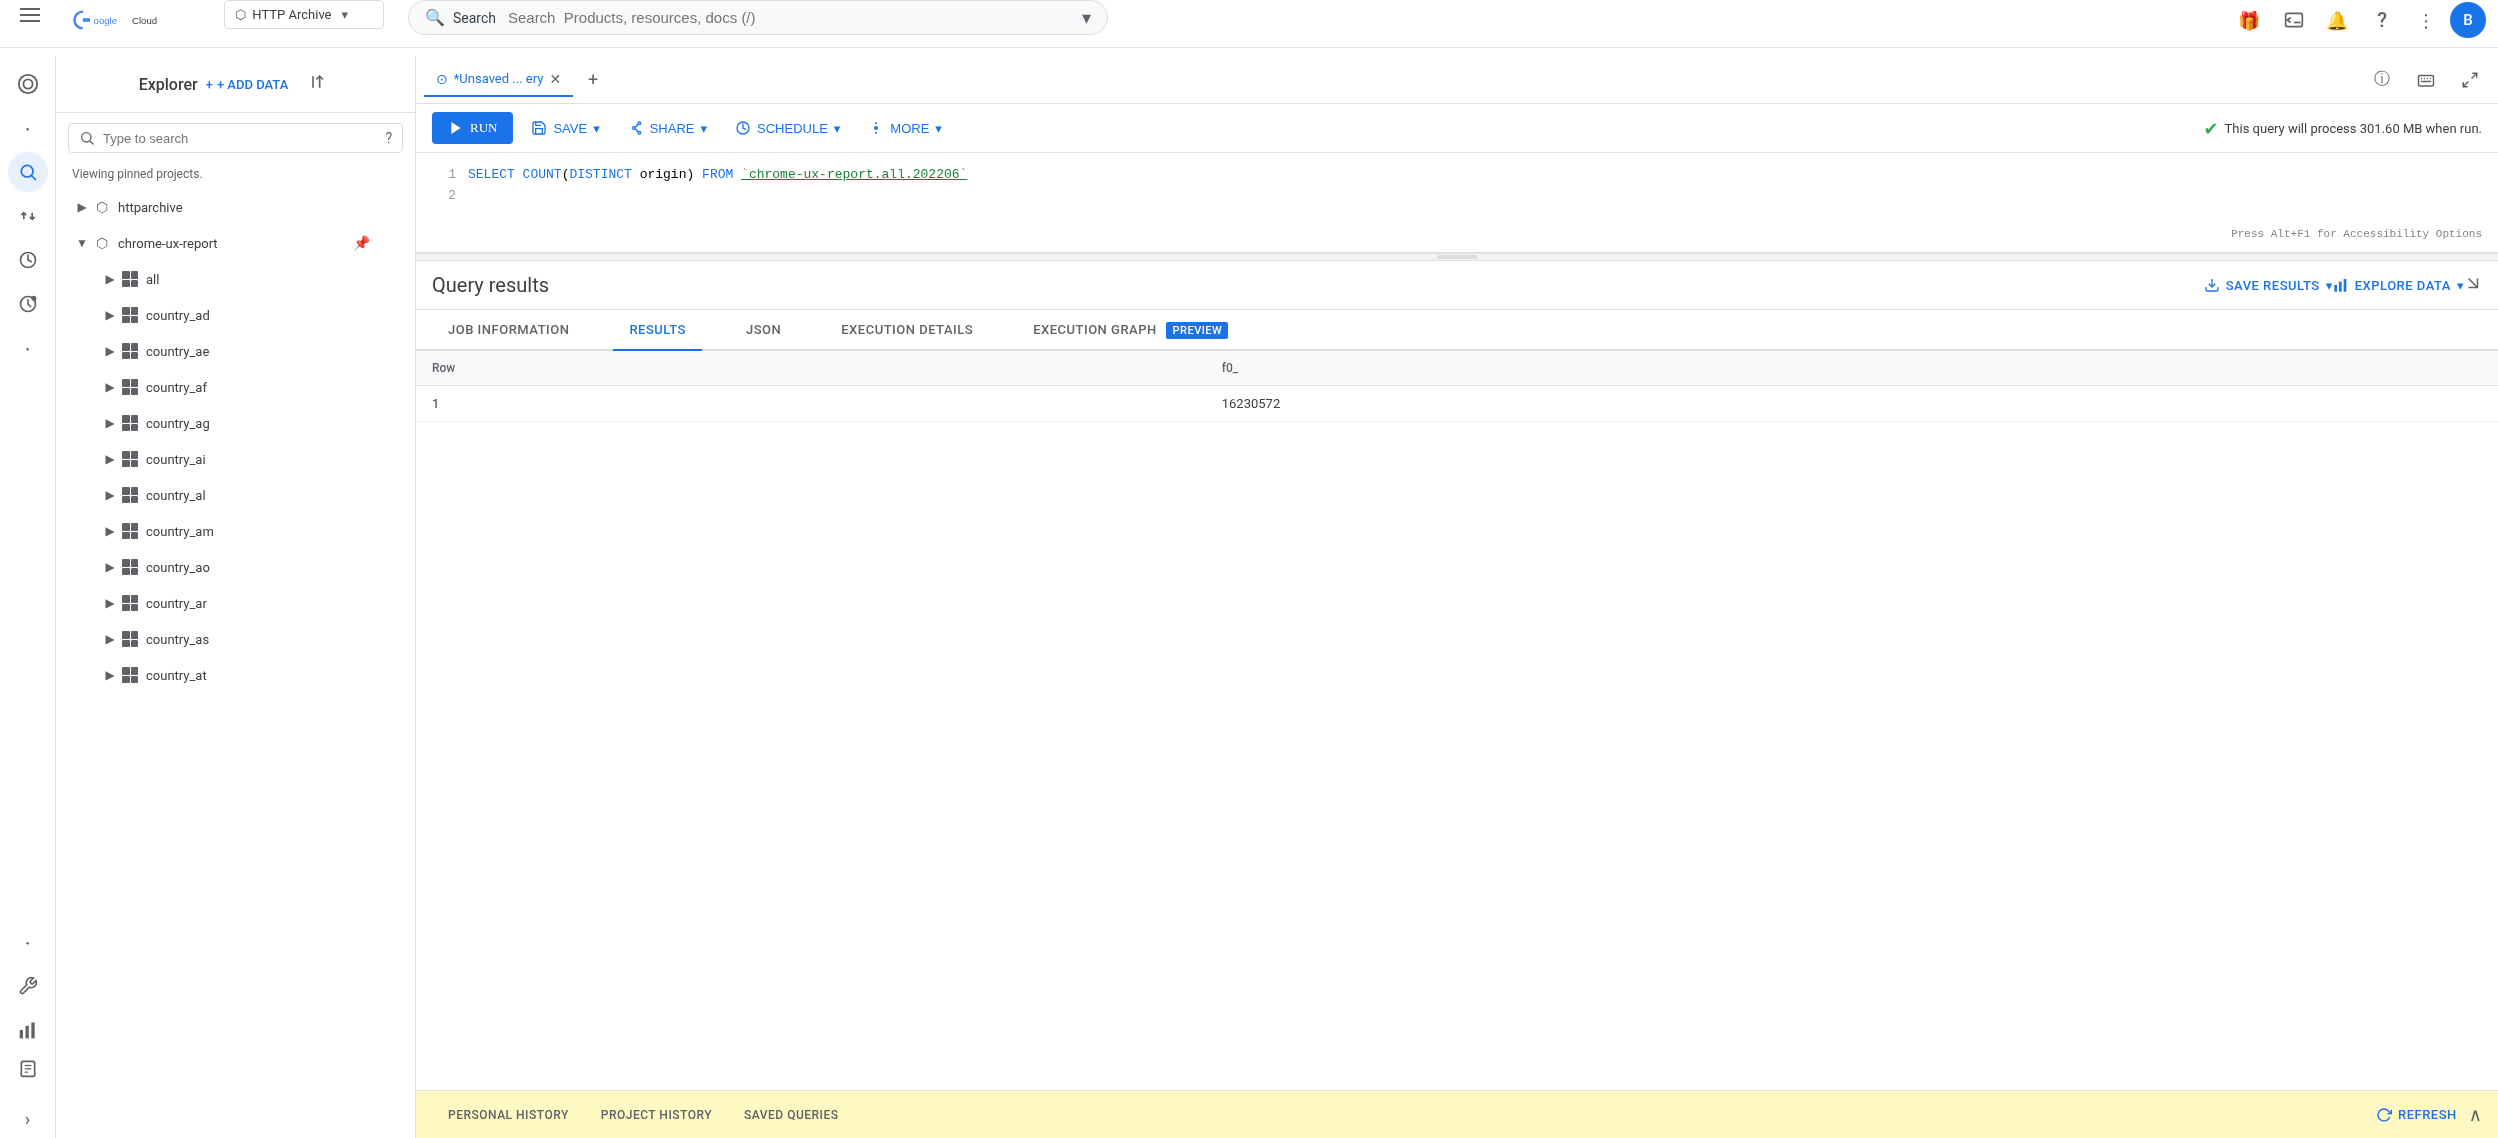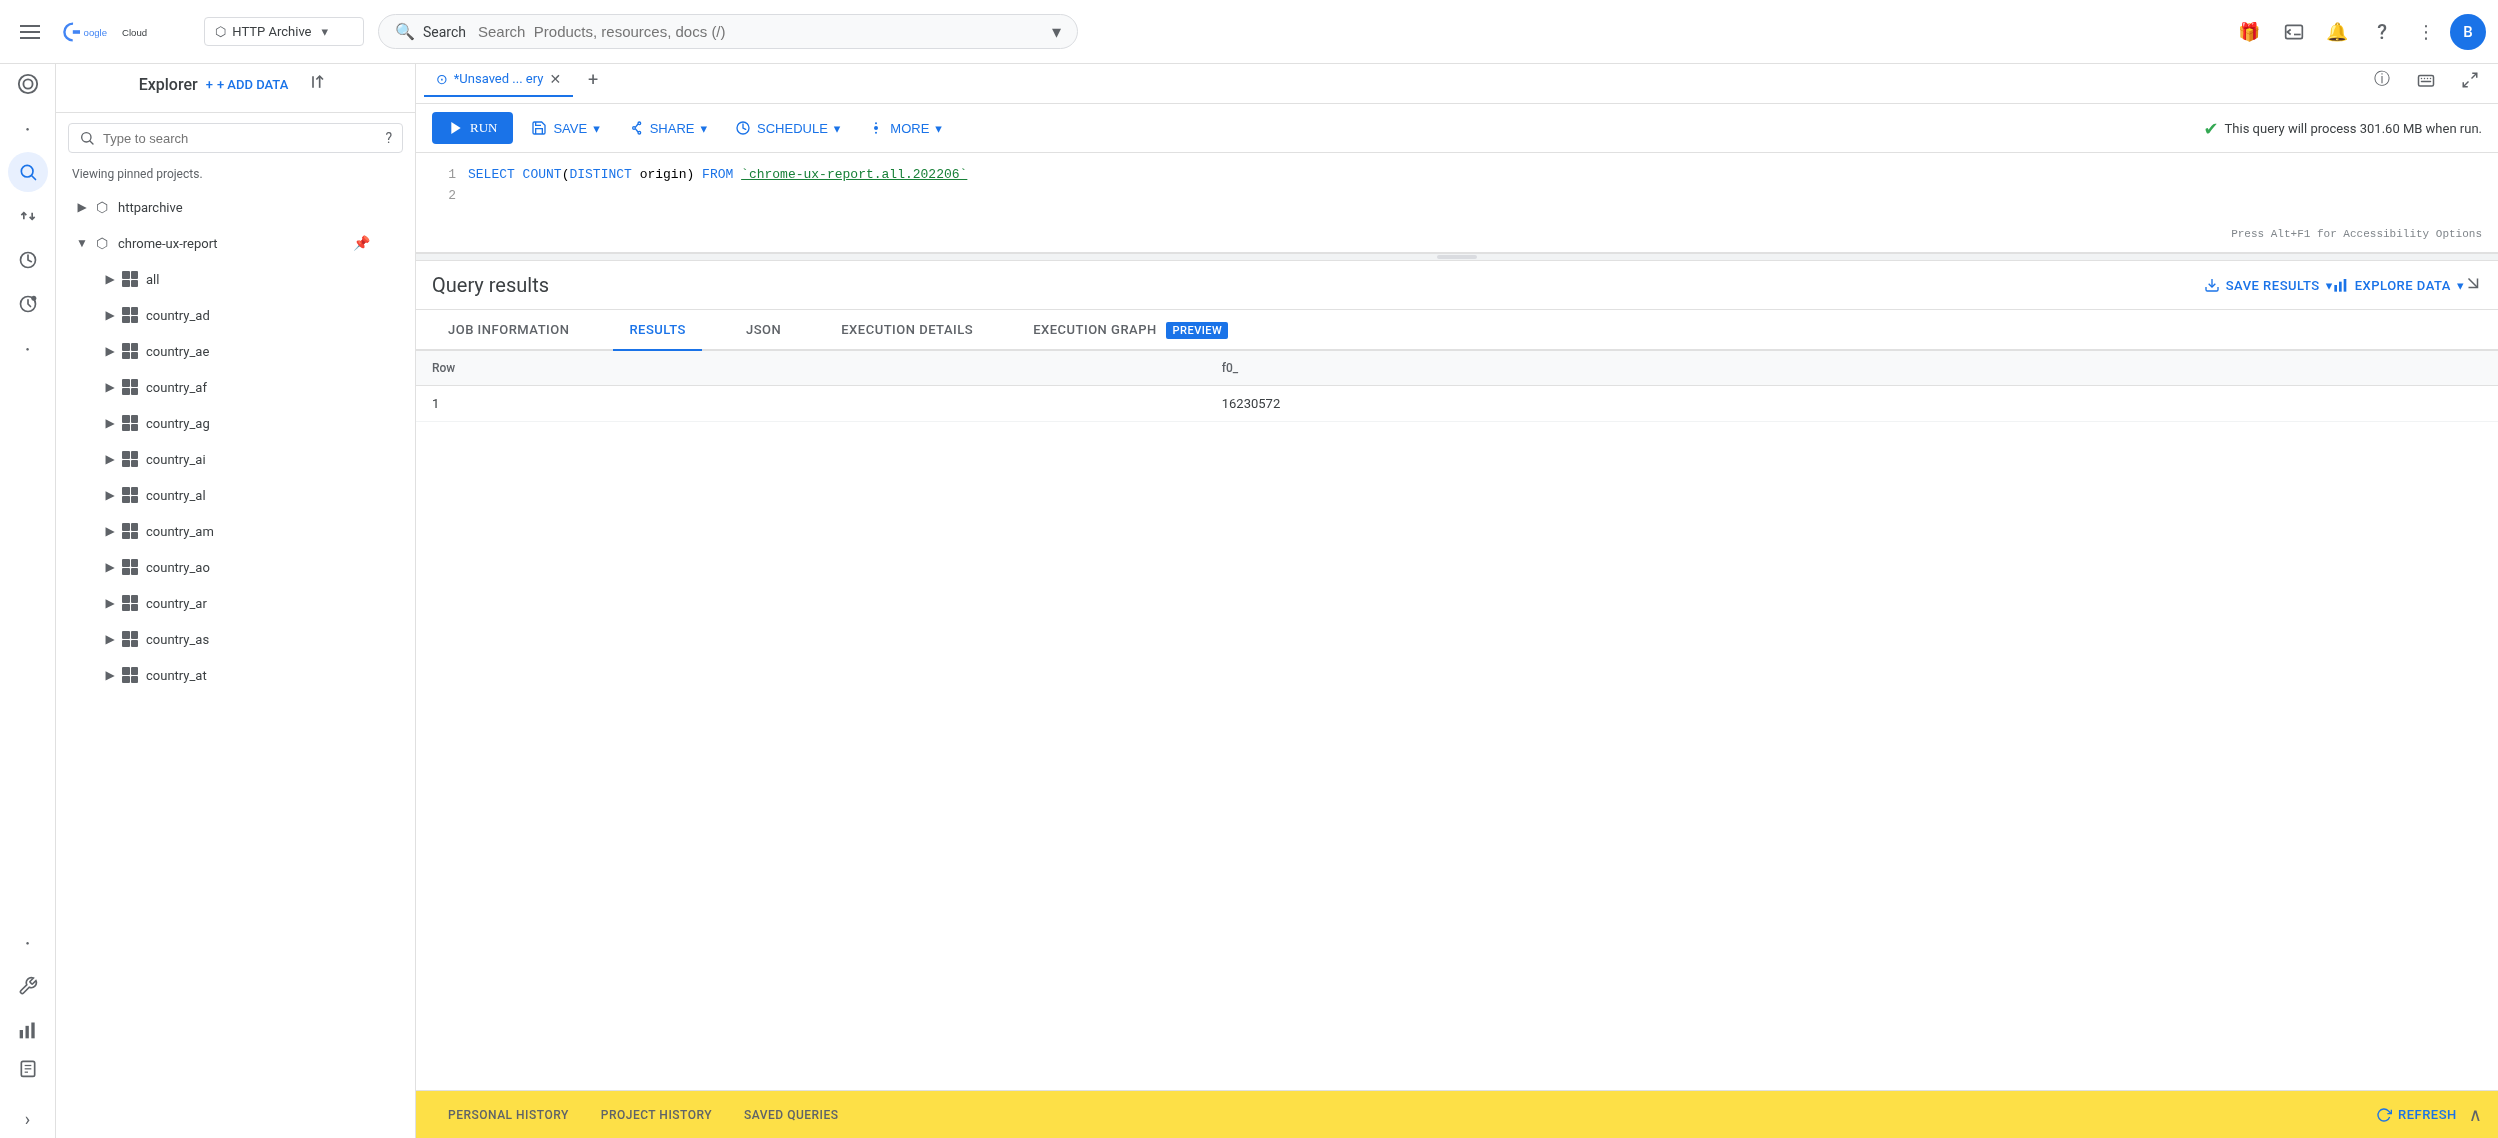--- a/index.html
+++ b/index.html
@@ -1,26 +1,26 @@
 <!DOCTYPE html>
 <html><head>
   <meta charset="utf-8">
   <style>
     * { box-sizing: border-box; margin: 0; padding: 0; }
     body { font-family: 'Google Sans', Roboto, Arial, sans-serif; font-size: 13px; background: #fff; overflow: hidden; }
 
     
     .top-nav {
       display: flex;
-      align-items: center;
-      height: 64px;
+      align-items: flex-start;
+      height: 48px;
       background: #fff;
       border-bottom: 1px solid #e0e0e0;
       padding: 0 12px;
-      gap: 14px;
+      gap: 24px;
       position: fixed;
       top: 0; left: 0; right: 0;
       z-index: 100;
     }
     .hamburger-icon { display: flex; flex-direction: column; gap: 4px; cursor: pointer; padding: 8px; }
     .hamburger-icon span { display: block; width: 20px; height: 2px; background: #5f6368; }
     .google-cloud-logo { display: flex; align-items: center; gap: 8px; margin-right: 8px; }
     .logo-svg { width: 120px; height: 40px; }
     .project-selector {
       display: flex; align-items: center; gap: 6px; padding: 6px 10px;
@@ -243,21 +243,21 @@
       white-space: nowrap;
     }
     td {
       padding: 10px 16px; font-size: 13px; color: #3c4043;
       border-bottom: 1px solid #f1f3f4;
     }
 
     
     .bottom-bar {
       border-top: 1px solid #e0e0e0; display: flex; align-items: center;
-      padding: 0 16px; height: 48px; background: #fde047;
+      padding: 0 16px; height: 48px; background: #fef9c3;
     }
     .history-tab {
       padding: 12px 16px; font-size: 12px; font-weight: 500;
       color: #5f6368; cursor: pointer; text-transform: uppercase; letter-spacing: 0.5px;
     }
     .refresh-btn {
       display: flex; align-items: center; gap: 6px;
       color: #1a73e8; font-size: 13px; font-weight: 500; cursor: pointer;
       text-transform: uppercase; letter-spacing: 0.5px; margin-left: auto;
     }

